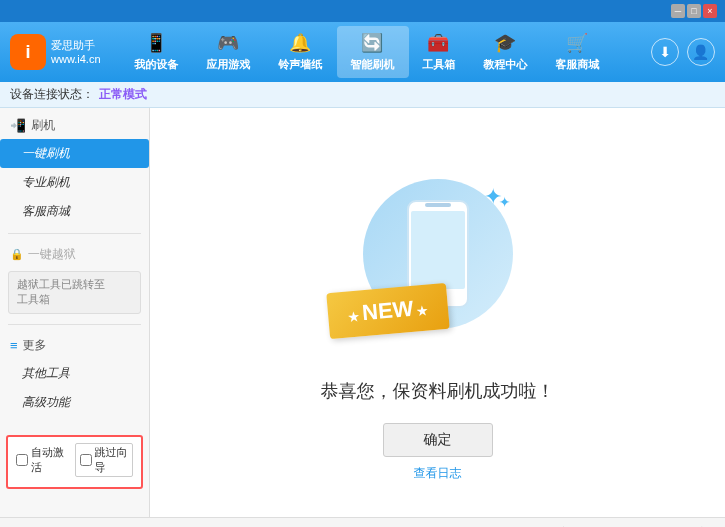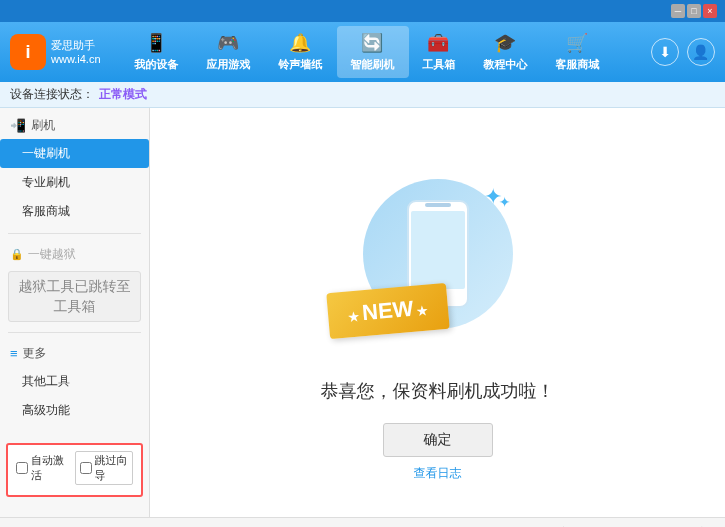--- a/index.html
+++ b/index.html
@@ -27,25 +27,25 @@
     .status-mode { color: #8b5cf6; font-weight: bold; }
 
     
     .main { display: flex; height: calc(527px - 60px - 28px - 30px); }
 
     
     .sidebar { width: 150px; background: #f7f7f7; border-right: 1px solid #ddd; overflow-y: auto; flex-shrink: 0; }
     .sidebar-section { padding: 4px 0; }
     .sidebar-section-header { display: flex; align-items: center; gap: 5px; padding: 5px 10px; font-size: 12px; color: #555; cursor: pointer; }
     .sidebar-section-icon { font-size: 13px; color: #2196e8; }
-    .sidebar-item { padding: 6px 10px 6px 22px; font-size: 12px; color: #333; cursor: pointer; border-radius: 3px; }
+    .sidebar-item { padding: 6px 10px 6px 22px; font-size: 12px; color: #333; cursor: pointer; border-radius: 3px; font-style: italic; }
     .sidebar-item.active { background: #2196e8; color: white; }
     .sidebar-divider { height: 1px; background: #e0e0e0; margin: 3px 8px; }
     .sidebar-disabled { color: #aaa; display: flex; align-items: center; gap: 4px; padding: 5px 10px; font-size: 12px; }
-    .sidebar-locked-box { background: #f0f0f0; border: 1px solid #ddd; margin: 3px 8px; padding: 5px 8px; font-size: 14px; color: #888; border-radius: 3px; line-height: 1.4; text-align: center; }
+    .sidebar-locked-box { background: #f0f0f0; border: 1px solid #ddd; margin: 3px 8px; padding: 5px 8px; font-size: 11px; color: #888; border-radius: 3px; line-height: 1.4; }
     .device-box { padding: 6px 8px; border: 2px solid #f55; background: white; margin: 4px 6px; border-radius: 3px; }
     .device-check-row { display: flex; align-items: center; gap: 6px; margin-bottom: 4px; }
     .device-check { display: flex; align-items: center; gap: 3px; font-size: 11px; color: #333; }
     .device-check input { width: 12px; height: 12px; }
     .itunes-bar { background: #f7f7f7; border-top: 1px solid #ddd; padding: 4px 8px; display: flex; align-items: center; gap: 5px; font-size: 11px; color: #555; }
     .itunes-check { width: 12px; height: 12px; }
 
     
     .content { flex: 1; display: flex; flex-direction: column; align-items: center; justify-content: center; background: white; position: relative; }
     .success-illustration { position: relative; width: 200px; height: 220px; display: flex; align-items: center; justify-content: center; }

